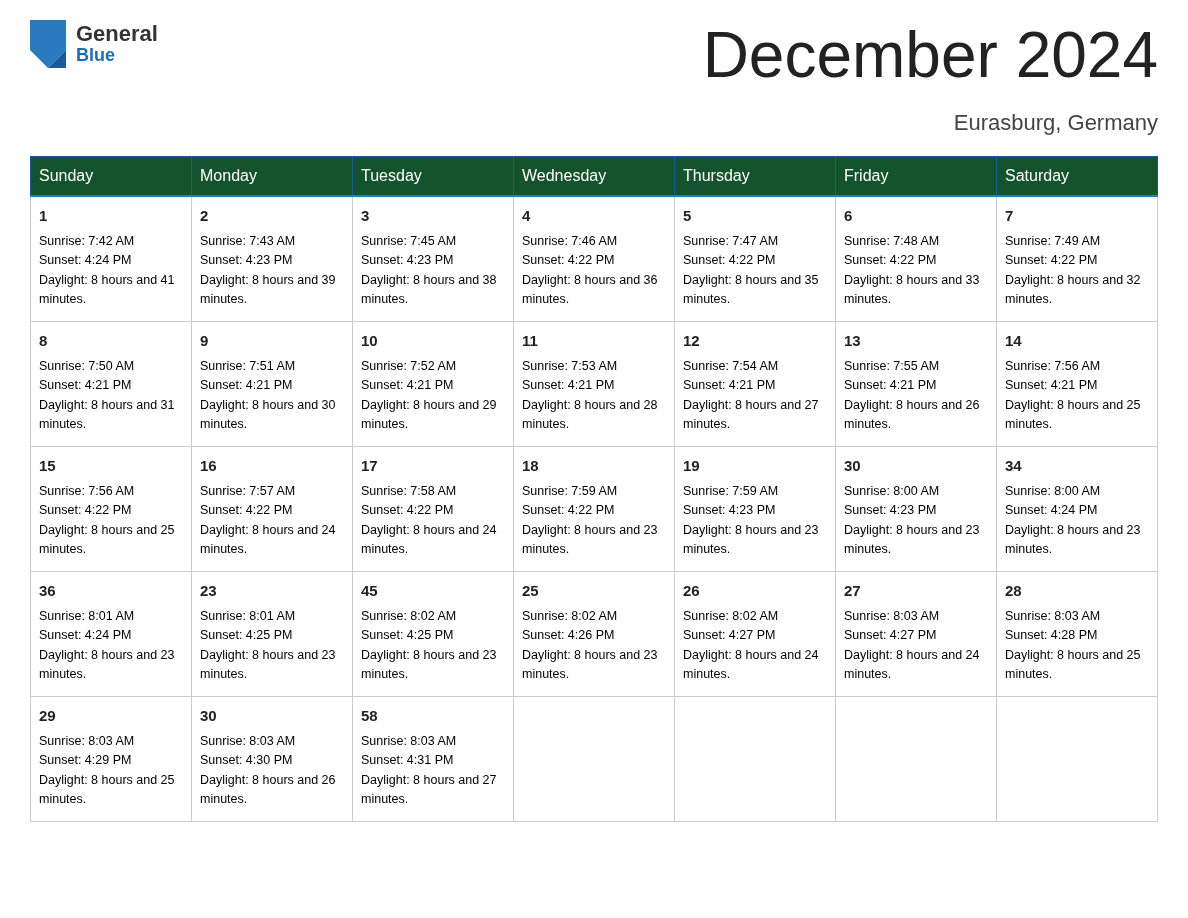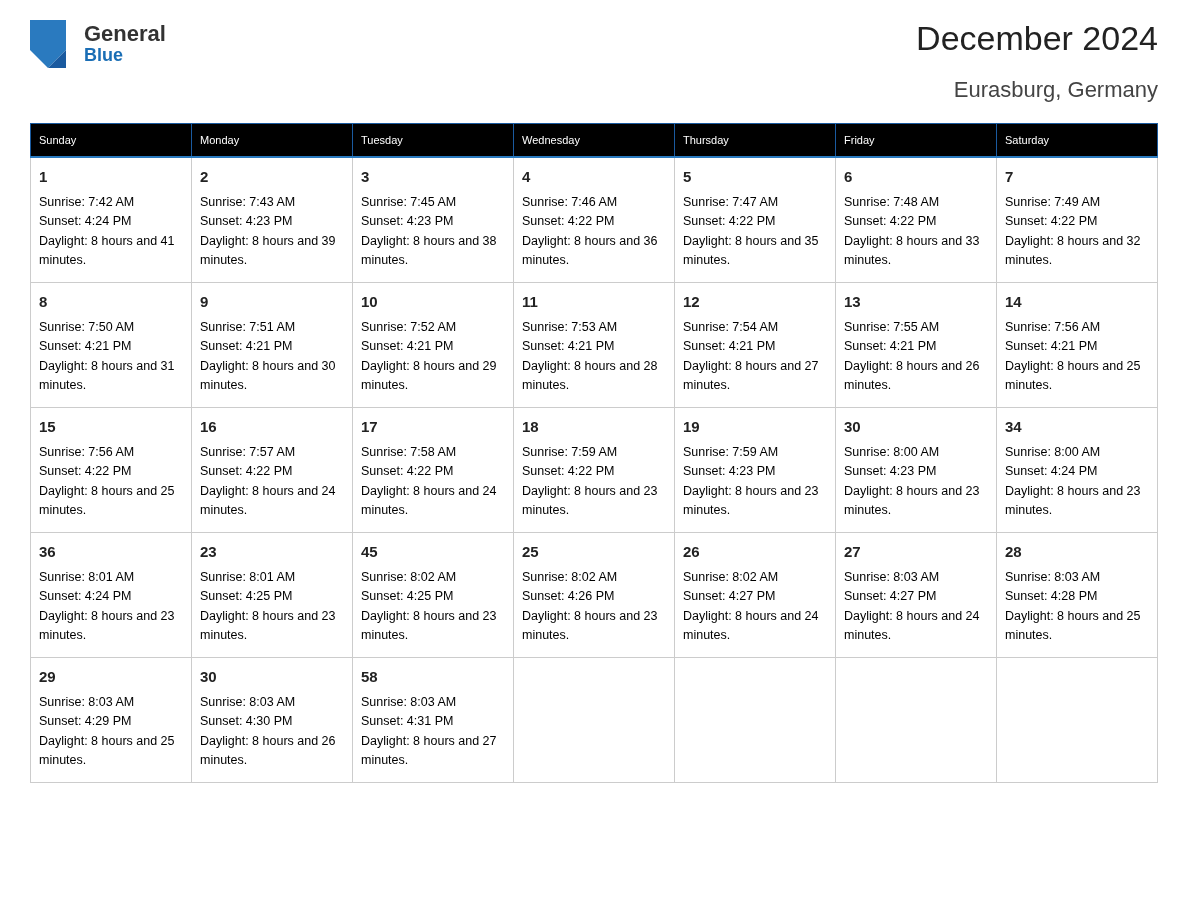--- a/index.html
+++ b/index.html
@@ -18,41 +18,41 @@
     }
     .logo {
       display: flex;
       align-items: center;
       gap: 4px;
     }
     .title-block {
       text-align: right;
     }
     .title-block h1 {
-      font-size: 34px;
+      font-size: 64px;
       font-weight: normal;
       color: #222;
       line-height: 1.1;
     }
     .title-block h2 {
       font-size: 22px;
       font-weight: normal;
       color: #444;
       margin-top: 20px;
     }
     .calendar {
       width: 100%;
       border-collapse: collapse;
       border: 1px solid #999;
     }
     .calendar thead tr th {
-      background-color: #000000;
+      background-color: #14532d;
       color: #fff;
       padding: 10px 8px;
-      font-size: 11px;
+      font-size: 16px;
       font-weight: normal;
       text-align: left;
       border: 1px solid #1a5a9f;
     }
     .calendar tbody tr td {
       vertical-align: top;
       padding: 8px 8px 12px 8px;
       border: 1px solid #ccc;
       width: 14.28%;
       min-height: 110px;
@@ -87,21 +87,21 @@
 <body>
 
 <div class="header">
   <div class="logo">
     <div class="logo-svg-container">
       <svg width="36" height="48" viewBox="0 0 36 48">
         <polygon points="0,0 36,0 36,30 18,48 0,30" fill="#2a7abf"></polygon>
         <polygon points="18,48 36,30 36,48" fill="#1a5a9f"></polygon>
       </svg>
     </div>
-    <div style="margin-left:14px;">
+    <div style="margin-left:6px;">
       <div style="font-size:22px; font-weight:bold; color:#333; line-height:1.1;">General</div>
       <div style="font-size:18px; font-weight:bold; color:#1a6eb5; line-height:1.1;">Blue</div>
     </div>
   </div>
   <div class="title-block">
     <h1>December 2024</h1>
     <h2>Eurasburg, Germany</h2>
   </div>
 </div>
 

